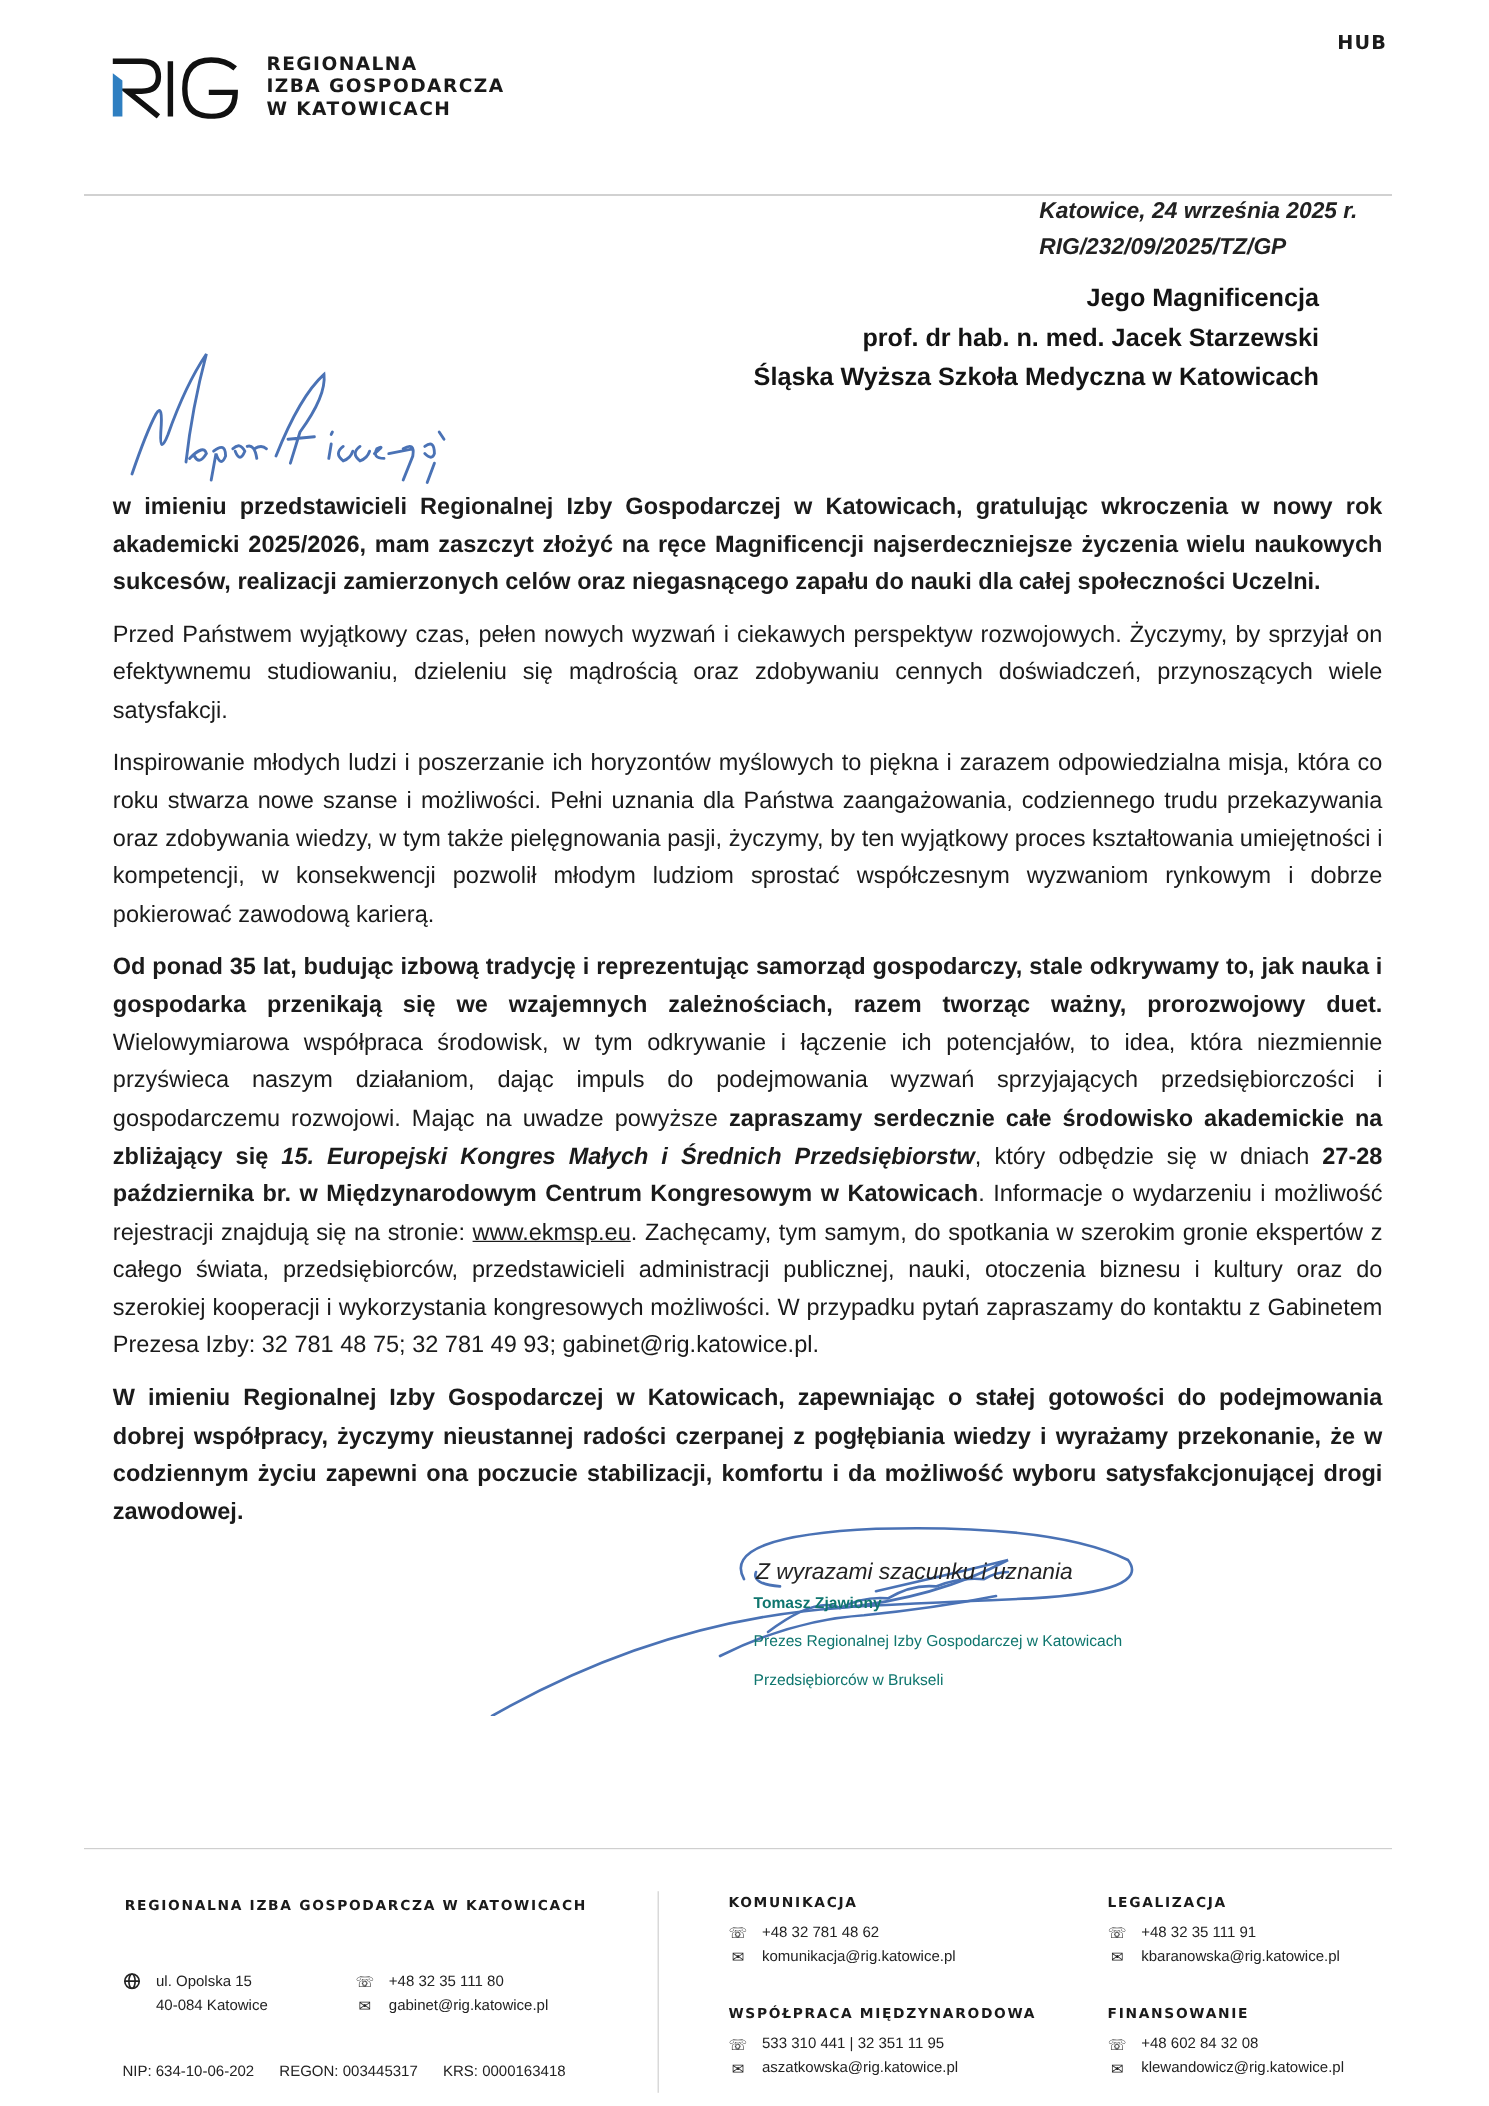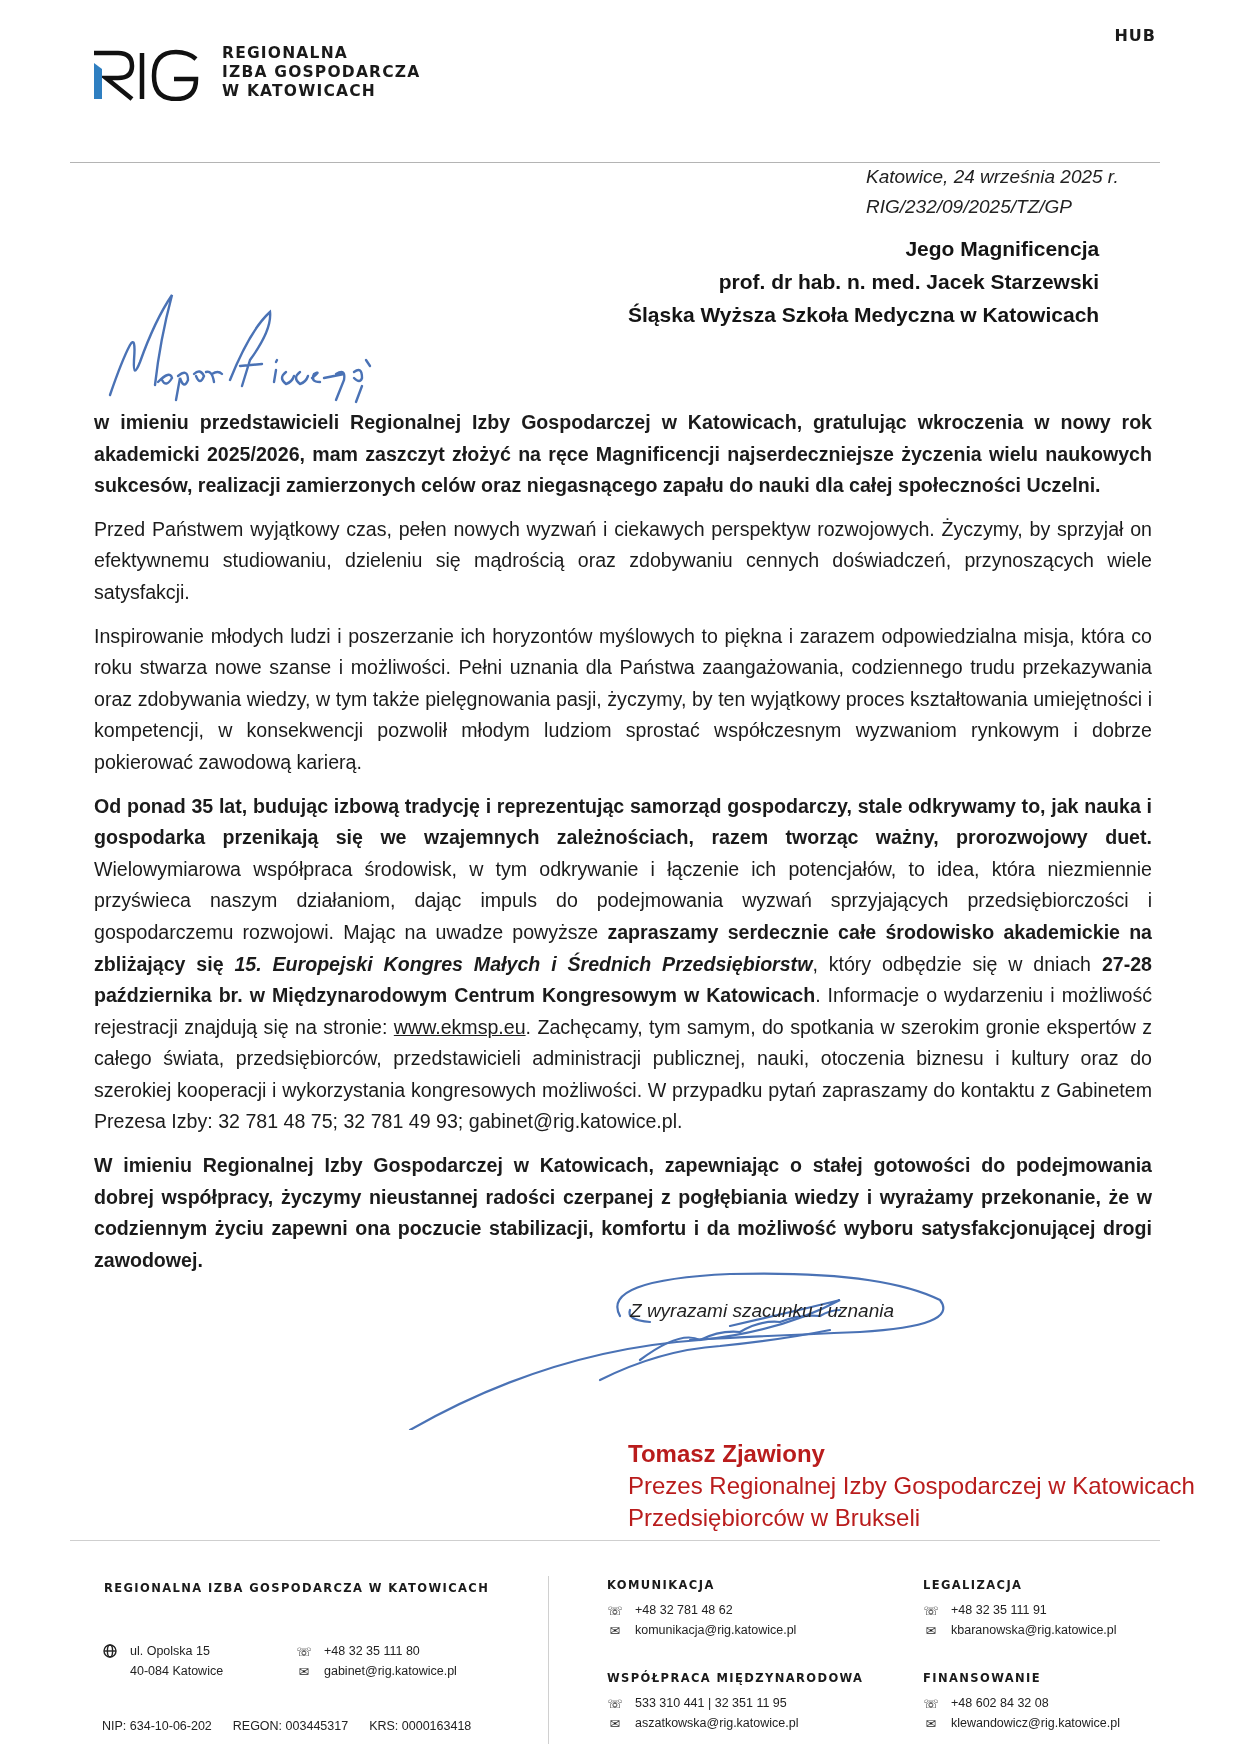--- a/index.html
+++ b/index.html
@@ -1,52 +1,52 @@
 <!DOCTYPE html>
 <html><head>
 <meta charset="utf-8">
 <style>
   html, body { margin: 0; padding: 0; background: #ffffff; }
   body { width: 1241px; height: 1755px; position: relative; overflow: hidden;
          font-family: "Liberation Sans", sans-serif; color: #111; }
 
   
-  .logo-rig { position: absolute; left: 92px; top: 44px; display: flex; align-items: flex-end; }
+  .logo-rig { position: absolute; left: 92px; top: 44px; display: flex; align-items: center; }
   .logo-rig svg { display: block; }
   .rig-name { margin-left: 18px; font-family: "DejaVu Sans", sans-serif; font-size: 15.5px;
               font-weight: bold; letter-spacing: 1.2px; line-height: 19px; color: #1a1a1a; }
   .logo-bh { position: absolute; left: 888px; top: 30px; width: 270px; text-align: right; }
   .bh-word { font-family: "DejaVu Sans", sans-serif; font-weight: bold; font-size: 50px;
              letter-spacing: -3px; color: #1b1b1b; line-height: 52px; }
   .bh-hub { font-family: "DejaVu Sans", sans-serif; font-weight: bold; font-size: 16px;
             letter-spacing: 1px; color: #1b1b1b; margin-top: -4px; margin-right: 2px; }
   .hr-top { position: absolute; left: 70px; top: 162px; width: 1090px; height: 1px; background: #b4b4b4; }
 
   
   .dateline { position: absolute; left: 866px; top: 162px; font-style: italic; font-size: 19px;
-              line-height: 30px; color: #222; }
+              line-height: 30px; color: #222; font-weight: bold; }
   .addressee { position: absolute; left: 628px; top: 232px; font-weight: bold; font-size: 21px;
                line-height: 33px; color: #141414; text-align: right; }
 
   
   .salutation { position: absolute; left: 100px; top: 290px; }
 
   
   .body { position: absolute; left: 94px; top: 407px; width: 1058px; font-size: 19.6px;
           line-height: 31.6px; color: #1b1b1b; text-align: justify;
           font-family: "Liberation Sans Narrow", "Liberation Sans", sans-serif; }
   .body p { margin: 0 0 12px 0; }
   .b { font-weight: bold; }
   .i { font-style: italic; }
   .u { text-decoration: underline; }
 
   
   .closing { position: absolute; left: 630px; top: 1300px; font-style: italic; font-size: 19px; color:#222; }
   .sign-svg { position: absolute; left: 400px; top: 1270px; }
-  .sig-block { position: absolute; left: 628px; top: 1438px; font-size: 24px; line-height: 32px; color:#b91c1c; }
+  .sig-block { position: absolute; left: 628px; top: 1320px; font-size: 13px; line-height: 32px; color:#0f766e; }
   .sig-block .name { font-weight: bold; }
 
   
   .hr-foot { position: absolute; left: 70px; top: 1540px; width: 1090px; height: 1px; background: #cfcfcf; }
   .foot { position: absolute; font-size: 12.5px; color: #222; }
   .foot-h { font-family: "DejaVu Sans", sans-serif; font-weight: bold; font-size: 11.5px;
             letter-spacing: 1.4px; color: #1a1a1a; }
   .frow { display: flex; align-items: center; height: 20px; }
   .ficon { width: 16px; height: 14px; margin-right: 12px; display: inline-flex; align-items: center; justify-content: center; }
   .vsep { position: absolute; left: 548px; top: 1576px; width: 1px; height: 168px; background: #d0d0d0; }

